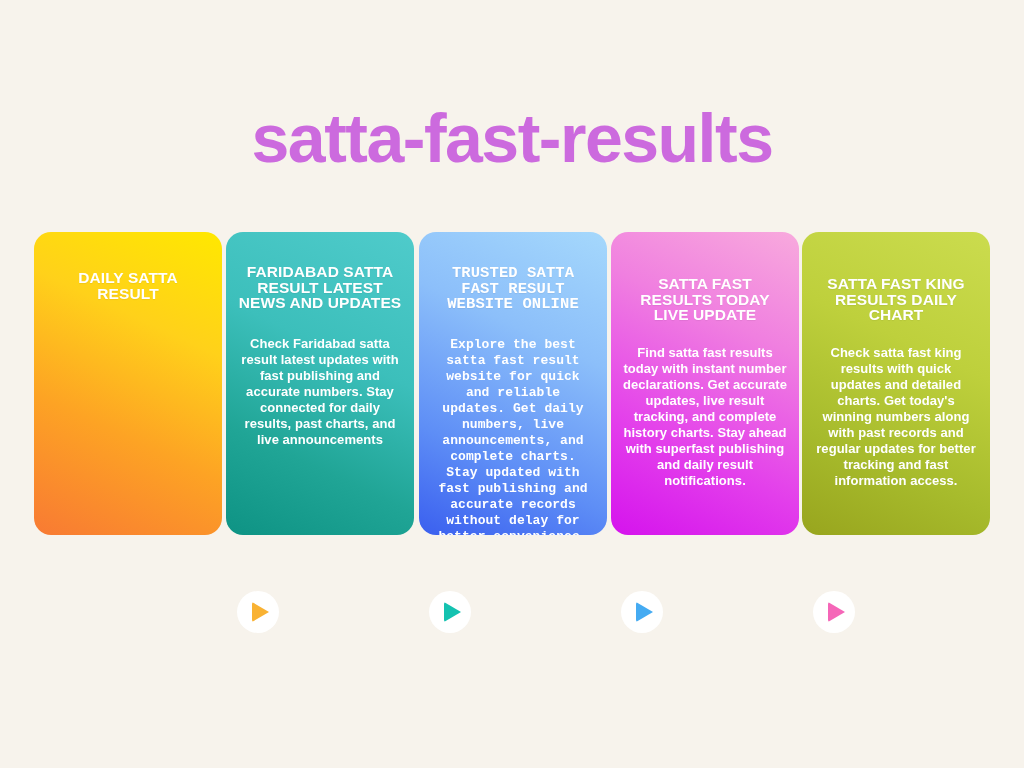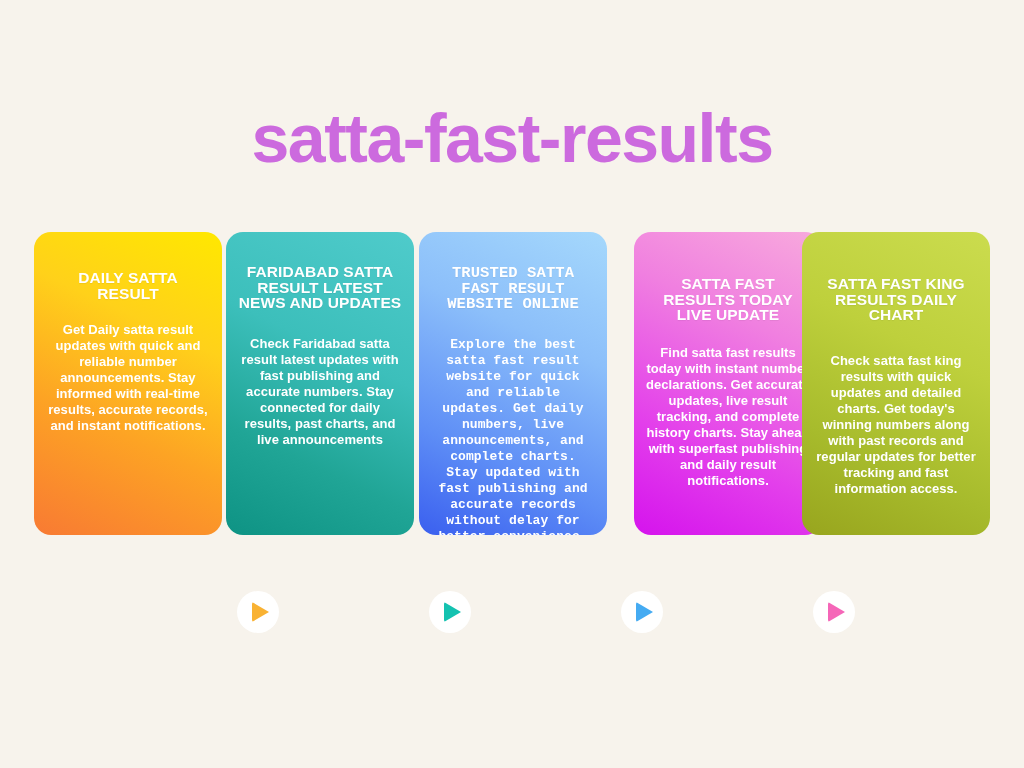--- a/index.html
+++ b/index.html
@@ -53,22 +53,22 @@
     flex-direction: column;
     align-items: center;
     text-align: center;
     color: #ffffff;
     overflow: hidden;
   }
 
   .card-0 { left: 0px;   background: linear-gradient(205deg, #FFE800 0%, #FFD11A 32%, #FDA324 64%, #F87A33 100%); }
   .card-1 { left: 192px; background: linear-gradient(205deg, #4FCBCB 0%, #3CBFBB 40%, #20A596 72%, #0E9384 100%); }
   .card-2 { left: 385px; background: linear-gradient(205deg, #A5D8FC 0%, #8CBFFA 35%, #5E8EF6 72%, #3A5FEF 100%); font-family: Liberation Mono, monospace; }
-  .card-3 { left: 600px; background: linear-gradient(205deg, #F8AADD 0%, #F07FE0 32%, #E33FEB 70%, #D513ED 100%); }
-  .card-4 { left: 768px; background: linear-gradient(205deg, #CBDC4E 0%, #BED03C 38%, #A7BB2C 72%, #98A51E 100%); gap: 8px; }
+  .card-3 { left: 577px; background: linear-gradient(205deg, #F8AADD 0%, #F07FE0 32%, #E33FEB 70%, #D513ED 100%); }
+  .card-4 { left: 768px; background: linear-gradient(205deg, #CBDC4E 0%, #BED03C 38%, #A7BB2C 72%, #98A51E 100%); }
 
   .card-title {
     font-size: 15.5px;
     line-height: 15.5px;
     font-weight: bold;
     letter-spacing: 0.1px;
     margin: 0 0 14px 0;
     padding: 0 2px;
     text-shadow: 0 1px 1px rgba(0,0,0,0.06);
   }
@@ -121,21 +121,20 @@
 </style>
 </head>
 <body style="background: rgb(247, 243, 236);">
 
 <h1 class="page-title" style="color: rgb(204, 106, 222);">satta-fast-results</h1>
 
 <div class="cards-strip">
 
   <div class="card card-0">
     <div class="card-title">DAILY SATTA RESULT</div>
-    <div class="card-body">Get Daily satta result updates with quick and reliable number announcements. Stay informed with real-time results, accurate records, and instant notifications.</div>
   </div>
 
   <div class="card card-1">
     <div class="card-title">FARIDABAD SATTA RESULT LATEST NEWS AND UPDATES</div>
     <div class="card-body">Check Faridabad satta result latest updates with fast publishing and accurate numbers. Stay connected for daily results, past charts, and live announcements</div>
   </div>
 
   <div class="card card-2">
     <div class="card-title">TRUSTED SATTA FAST RESULT WEBSITE ONLINE</div>
     <div class="card-body">Explore the best satta fast result website for quick and reliable updates. Get daily numbers, live announcements, and complete charts. Stay updated with fast publishing and accurate records without delay for better convenience.</div>

